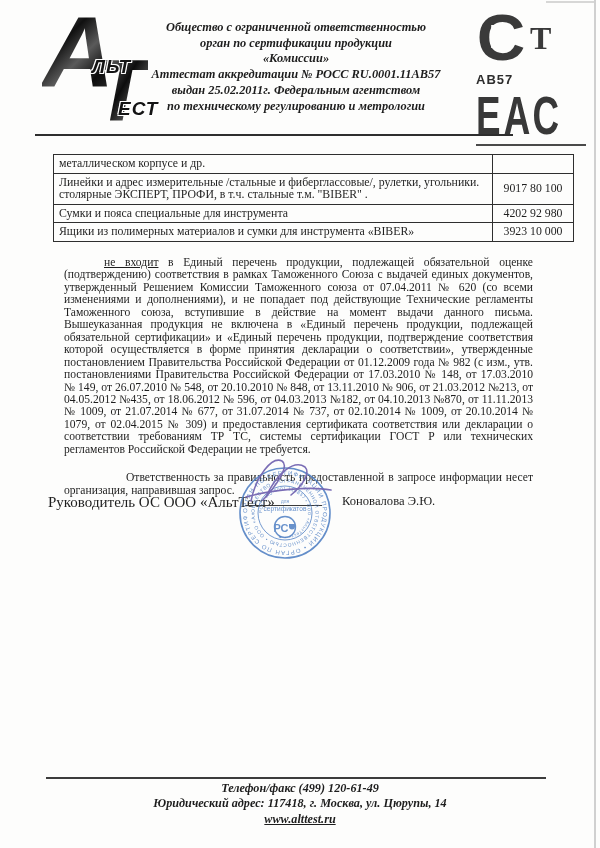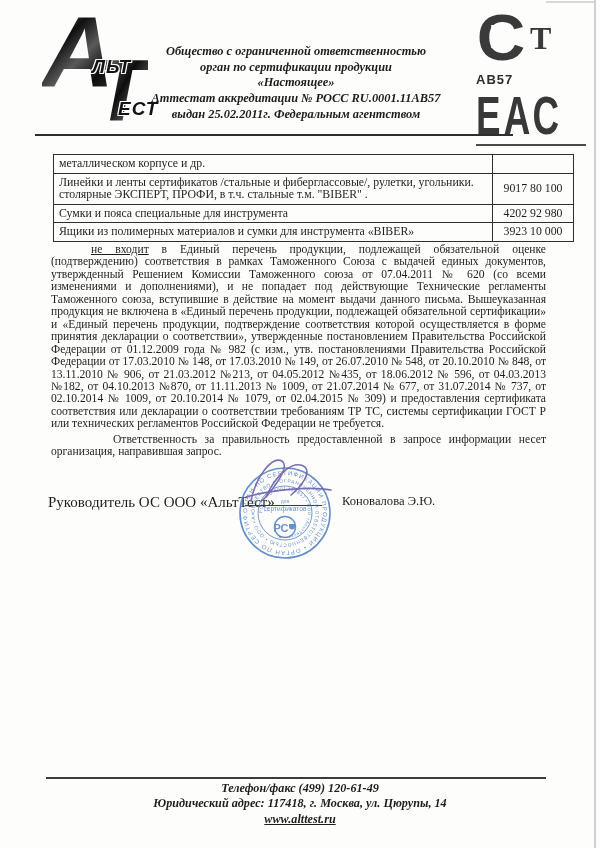--- a/index.html
+++ b/index.html
@@ -19,21 +19,21 @@
     -webkit-background-clip:text;background-clip:text;color:transparent;text-shadow:1px 1px 0 #fff0;}
   .logo .bigT{position:absolute;left:52px;top:28px;font-family:"Liberation Sans",sans-serif;
     font-weight:900;font-style:italic;font-size:88px;line-height:1;
     background:linear-gradient(120deg,#171717 0%,#555 25%,#0d0d0d 50%,#606060 75%,#111 100%);
     -webkit-background-clip:text;background-clip:text;color:transparent;}
   .logo .smallWord{position:absolute;font-family:"Liberation Sans",sans-serif;font-weight:900;
     font-style:italic;font-size:19px;color:#141414;letter-spacing:1px;
     text-shadow:-1px -1px 0 #fff,1px -1px 0 #fff,-1px 1px 0 #fff,1px 1px 0 #fff;}
   .logo .w1{left:50px;top:38px;}
   .logo .w2{left:76px;top:80px;}
-  .org-block{position:absolute;left:150px;top:44px;width:292px;text-align:center;
+  .org-block{position:absolute;left:150px;top:20px;width:292px;text-align:center;
     font-weight:bold;font-style:italic;font-size:12.4px;line-height:15.7px;color:#1d1d1d;}
   .org-block div{white-space:nowrap;}
   .marks{position:absolute;left:476px;top:14px;width:116px;}
   .rst-mark{position:relative;width:96px;height:56px;margin-left:2px;}
   .rst-c{position:absolute;left:0;top:-8px;font-family:"Liberation Sans",sans-serif;
     font-weight:900;font-size:64px;line-height:1;color:#3a3a3a;transform:scaleX(1.05);}
   .rst-p{position:absolute;left:11px;top:6px;font-family:"Liberation Sans",sans-serif;
     font-weight:900;font-size:33px;line-height:1;color:#fdfdfc;}
   .rst-t{position:absolute;left:52px;top:8px;font-family:"Liberation Serif",serif;
     font-weight:900;font-size:32px;line-height:1;color:#3a3a3a;}
@@ -45,21 +45,21 @@
   .eac-rule{margin-top:10px;width:110px;border-top:2px solid #4a4a4a;}
   .header-rule{position:absolute;left:35px;top:134px;width:478px;border-top:2px solid #2e2e2e;}
   
   .prod-table{position:absolute;left:53px;top:154px;width:521px;border-collapse:collapse;
     font-size:11.8px;line-height:12.6px;color:#1f1f1f;}
   .prod-table td{border:1.4px solid #2f2f2f;padding:2px 5px 3px 5px;vertical-align:top;}
   .prod-table td.code{width:70px;text-align:center;vertical-align:middle;white-space:nowrap;}
   
   .body-text{position:absolute;left:48px;top:241px;width:501px;font-size:11.6px;
     line-height:12.45px;text-align:justify;color:#1e1e1e;}
-  .body-text p{margin:3px;}
+  .body-text p{margin:16px;}
   .body-text .p1{text-indent:40px;}
   .body-text .p2{text-indent:30px;}
   .body-text .p3{text-indent:62px;}
   .u{text-decoration:underline;}
   
   .sig-role{position:absolute;left:48px;top:494px;font-size:15px;color:#1e1e1e;white-space:nowrap;}
   .sig-line{position:absolute;left:245px;top:505px;width:77px;border-bottom:1.2px solid #3a3a3a;}
   .sig-name{position:absolute;left:342px;top:494px;font-size:12.6px;color:#1e1e1e;white-space:nowrap;}
   .stamp-svg{position:absolute;left:215px;top:443px;width:140px;height:140px;pointer-events:none;}
   
@@ -76,23 +76,24 @@
   <div class="logo">
     <div class="bigA">А</div>
     <div class="bigT">Т</div>
     <div class="smallWord w1">ЛЬТ</div>
     <div class="smallWord w2">ЕСТ</div>
   </div>
 
   <div class="org-block">
     <div>Общество с ограниченной ответственностью</div>
     <div>орган по сертификации продукции</div>
-    <div>«Настоящее»</div>
+    <div>«Комиссии»</div>
     <div>Аттестат аккредитации  № РОСС RU.0001.11АВ57</div>
     <div>выдан 25.02.2011г. Федеральным агентством</div>
+    <div>по техническому регулированию и метрологии</div>
   </div>
 
   <div class="marks">
     <div class="rst-mark">
       <span class="rst-c">С</span>
       <span class="rst-p">Р</span>
       <span class="rst-t">Т</span>
     </div>
     <div class="rst-code">АВ57</div>
     <div class="eac">ЕАС</div>
@@ -101,21 +102,21 @@
 
   <div class="header-rule"></div>
 
   <table class="prod-table">
     <tbody>
       <tr>
         <td>металлическом корпусе и др.</td>
         <td class="code"></td>
       </tr>
       <tr>
-        <td>Линейки и ленты сертификатов /стальные и фиберглассовые/, рулетки, угольники. столярные  ЭКСПЕРТ, ПРОФИ, в т.ч. стальные  т.м. "BIBER" .</td>
+        <td>Линейки и адрес измерительные /стальные и фиберглассовые/, рулетки, угольники. столярные  ЭКСПЕРТ, ПРОФИ, в т.ч. стальные  т.м. "BIBER" .</td>
         <td class="code">9017 80 100</td>
       </tr>
       <tr>
         <td>Сумки и пояса  специальные для инструмента</td>
         <td class="code">4202 92 980</td>
       </tr>
       <tr>
         <td>Ящики из полимерных материалов и сумки для инструмента «BIBER»</td>
         <td class="code">3923 10 000</td>
       </tr>

